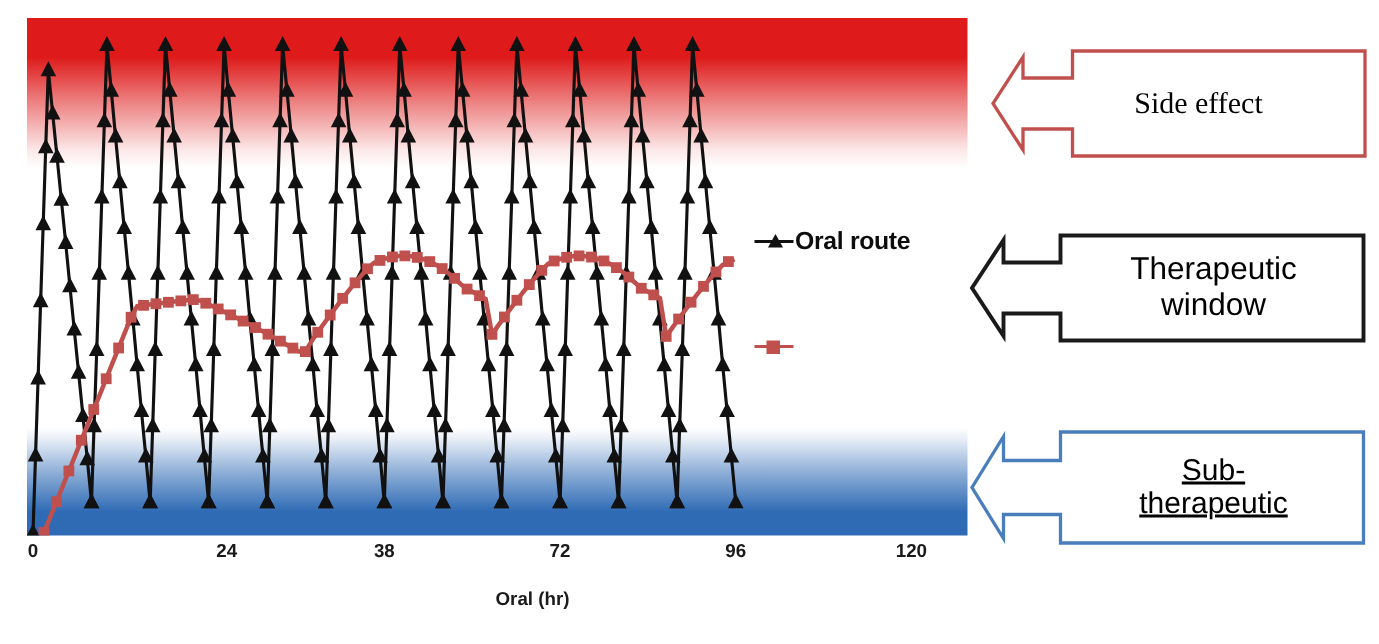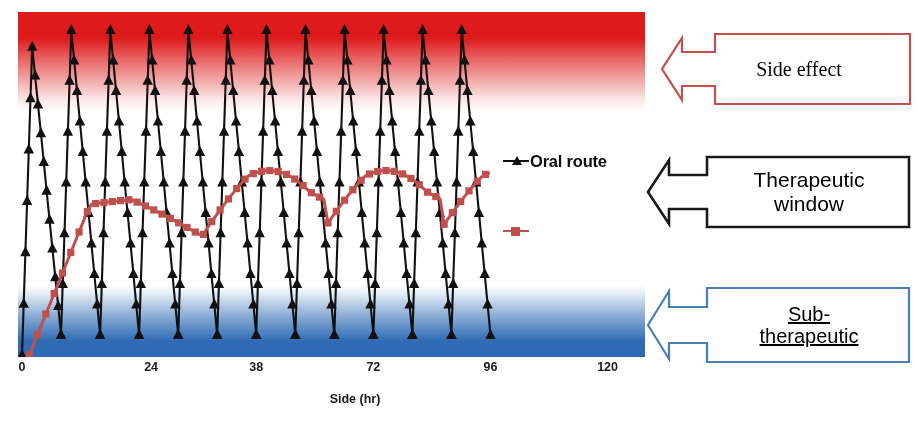--- a/index.html
+++ b/index.html
@@ -331,21 +331,21 @@
   </div>
 
   <div id="x-axis">
       <span class="xtick" style="left: 4px;">0</span>
       <span class="xtick" style="left: 121.12px; margin-left: 12px;">24</span>
       <span class="xtick" style="left: 238.24px;">38</span>
       <span class="xtick" style="left: 355.36px; text-align: center;">72</span>
       <span class="xtick" style="left: 472.48px;">96</span>
       <span class="xtick" style="left: 589.6px;">120</span>
     </div>
-  <div id="x-axis-title">Side (hr)</div>
+  <div id="x-axis-title">Oral (hr)</div>
 
   <div id="legend">
     <div class="legend-row">
       <span class="legend-mark">
         <span class="lm-line" style="background:#111"></span>
           <span class="lm-tri"></span>
       </span>
       <span class="legend-label">Oral route</span>
     </div>
     <div class="legend-row">

